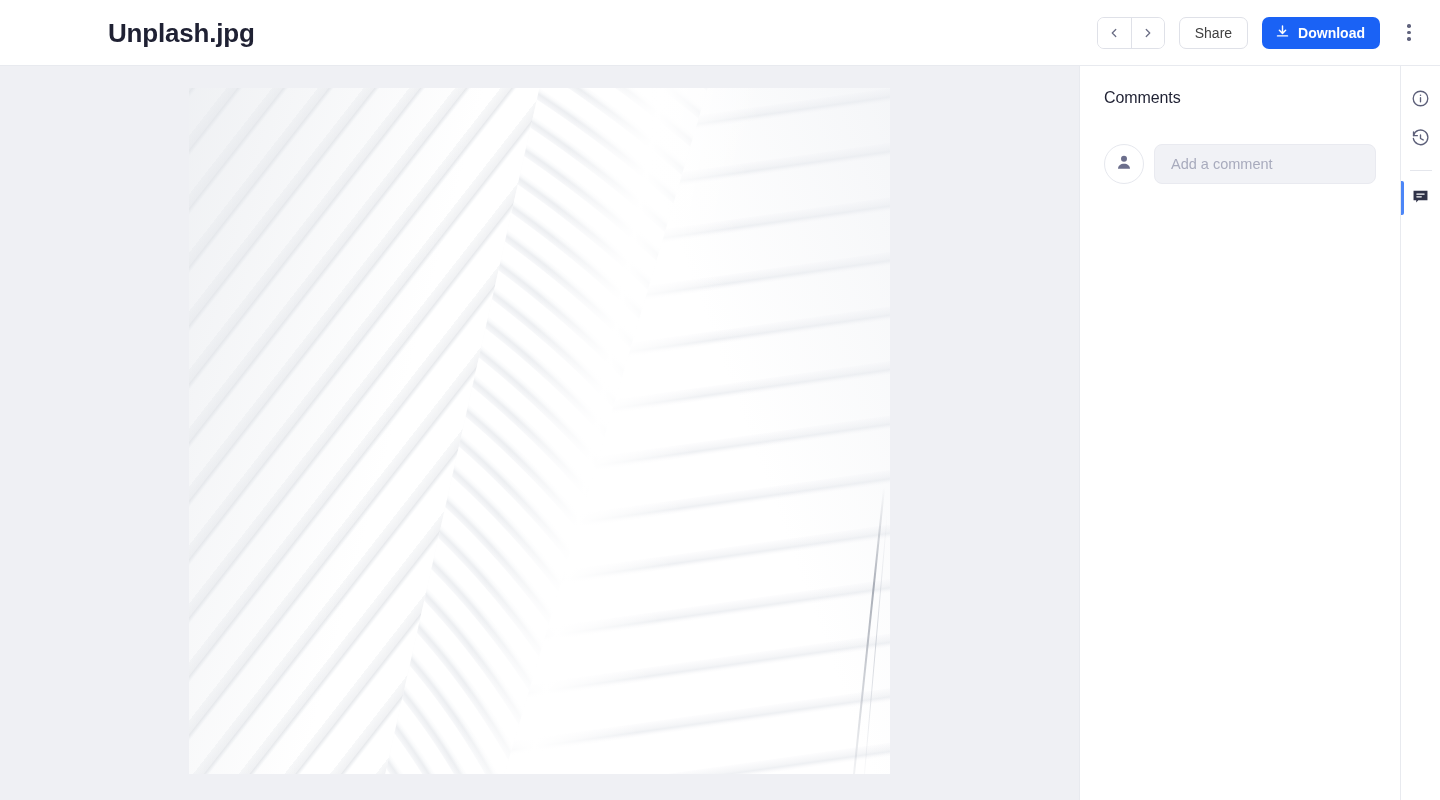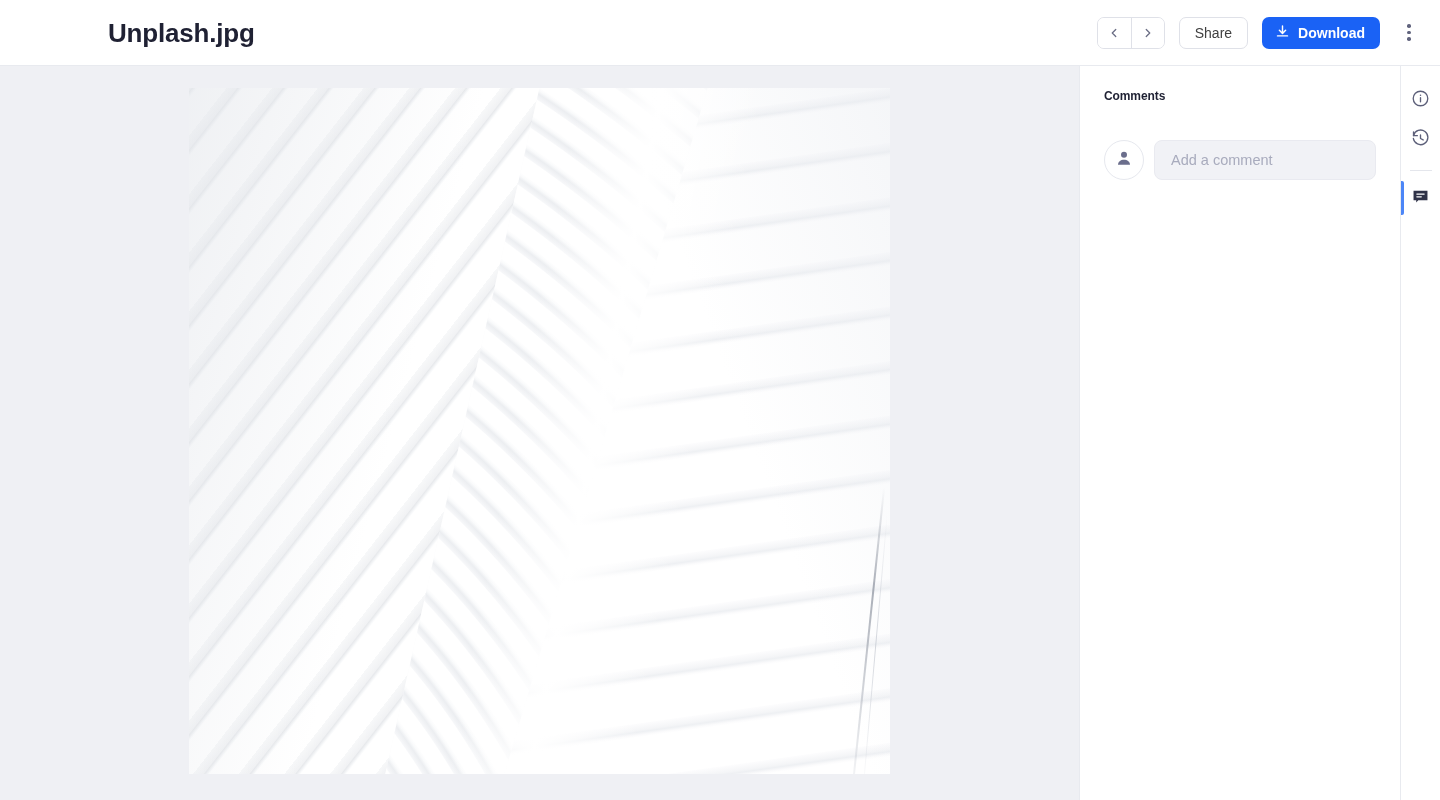--- a/index.html
+++ b/index.html
@@ -149,21 +149,21 @@
     transform: rotate(5deg); transform-origin: bottom center;
     pointer-events: none;
   }
 
   
   .sidebar {
     width: 320px; min-width: 320px; background: #ffffff;
     padding: 24px 24px 0 24px; display: flex; flex-direction: column;
   }
   .panel-title {
-    font-size: 12px; font-weight: 700; color: #1f2133;
+    font-size: 16px; font-weight: 400; color: #1f2133;
     letter-spacing: -0.1px; margin-bottom: 38px; line-height: 1;
   }
   .comment-row { display: flex; align-items: center; gap: 10px; }
   .avatar {
     width: 40px; height: 40px; min-width: 40px; border-radius: 50%;
     border: 1px solid #e6e8ee; background: #fff;
     display: flex; align-items: center; justify-content: center;
   }
   .comment-input {
     flex: 1; height: 40px; border-radius: 8px;

